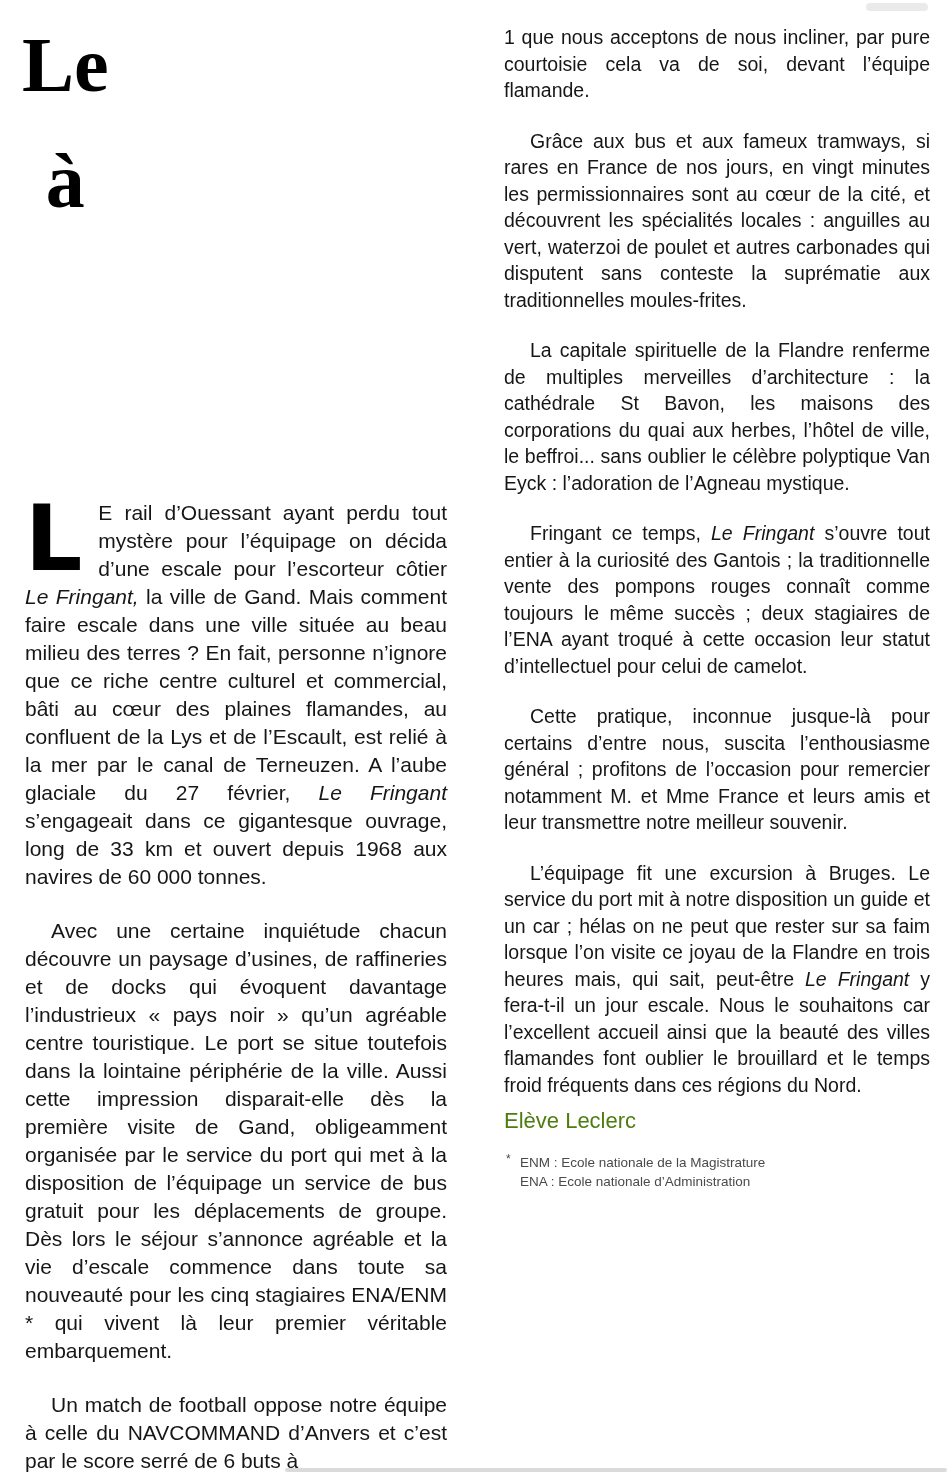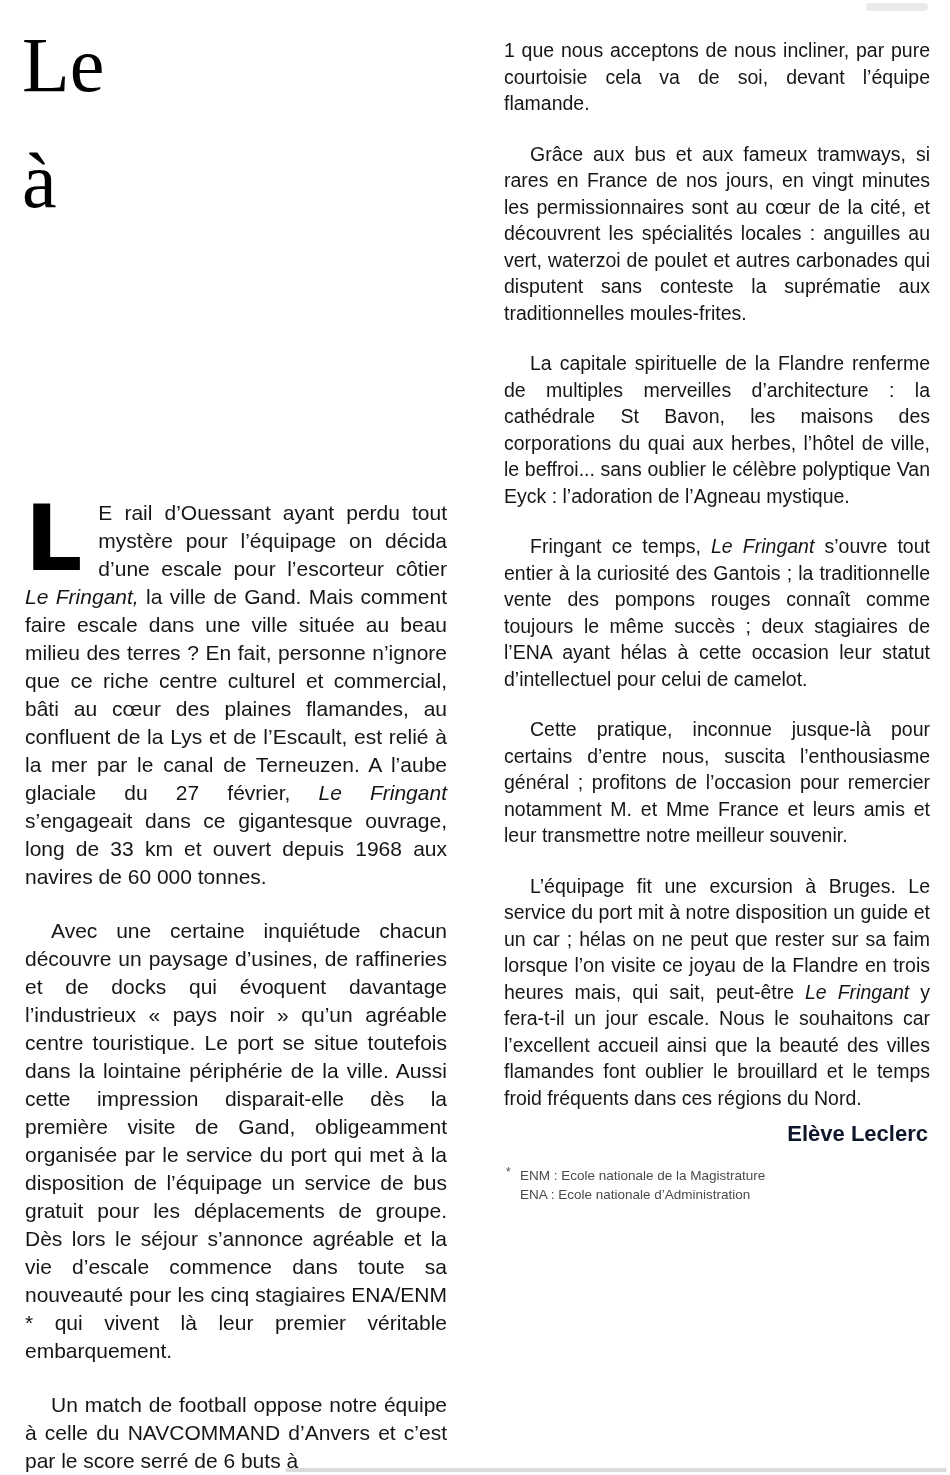--- a/index.html
+++ b/index.html
@@ -11,34 +11,35 @@
     position:relative;
     overflow:hidden;
   }
   .page { position:absolute; inset:0; }
 
   
   .title {
     position:absolute; left:22px; top:7px;
     margin:0;
     font-family:"Liberation Serif", serif;
-    font-weight:normal;
+    font-weight:bold;
     font-size:78px;
     line-height:116px;
     color:#000;
+    text-align:center;
   }
 
   
   .col {
     position:absolute;
     text-align:justify;
     color:#161616;
   }
   .col-left  { left:25px;  top:499px; width:422px; font-size:21px;   line-height:28px; }
-  .col-right { left:504px; top:37px;  width:426px; font-size:19.5px; line-height:26.5px; }
+  .col-right { left:504px; top:24px;  width:426px; font-size:19.5px; line-height:26.5px; }
 
   .col p { margin:0 0 26px 0; text-indent:26px; }
   .col-right p { margin-bottom:24px; }
   .col p.no-indent { text-indent:0; }
   .col p:last-child { margin-bottom:0; }
 
   .dropcap {
     float:left;
     font-family:"DejaVu Sans", sans-serif;
     font-weight:bold;
@@ -46,24 +47,24 @@
     line-height:72px;
     height:80px;
     padding:4px 16px 0 0;
     color:#000;
   }
 
   em { font-style:italic; }
 
   
   .signature {
-    text-align:right;
-    font-weight:bold;
+    text-align:left;
+    font-weight:normal;
     font-size:22px;
-    color:#0f172a;
+    color:#4d7c0f;
     margin:10px 2px 0 0;
   }
 
   
   .footnote {
     position:relative;
     margin-top:18px;
     padding-left:16px;
     font-size:13.5px;
     line-height:19px;
@@ -101,21 +102,21 @@
       <p class="no-indent"><span class="dropcap">L</span><span>E rail d’Ouessant ayant perdu tout mystère pour l’équipage on décida d’une escale pour l’escorteur côtier </span><em>Le Fringant,</em><span> la ville de Gand. Mais comment faire escale dans une ville située au beau milieu des terres ? En fait, personne n’ignore que ce riche centre culturel et commercial, bâti au cœur des plaines flamandes, au confluent de la Lys et de l’Escault, est relié à la mer par le canal de Terneuzen. A l’aube glaciale du 27 février, </span><em>Le Fringant</em><span> s’engageait dans ce gigantesque ouvrage, long de 33 km et ouvert depuis 1968 aux navires de 60 000 tonnes.</span></p>
       <p><span>Avec une certaine inquiétude chacun découvre un paysage d’usines, de raffineries et de docks qui évoquent davantage l’industrieux « pays noir » qu’un agréable centre touristique. Le port se situe toutefois dans la lointaine périphérie de la ville. Aussi cette impression disparait-elle dès la première visite de Gand, obligeamment organisée par le service du port qui met à la disposition de l’équipage un service de bus gratuit pour les déplacements de groupe. Dès lors le séjour s’annonce agréable et la vie d’escale commence dans toute sa nouveauté pour les cinq stagiaires ENA/ENM * qui vivent là leur premier véritable embarquement.</span></p>
       <p><span>Un match de football oppose notre équipe à celle du NAVCOMMAND d’Anvers et c’est par le score serré de 6 buts à</span></p>
     </div>
 
   <div class="col col-right">
     <div>
         <p class="no-indent"><span>1 que nous acceptons de nous incliner, par pure courtoisie cela va de soi, devant l’équipe flamande.</span></p>
         <p><span>Grâce aux bus et aux fameux tramways, si rares en France de nos jours, en vingt minutes les permissionnaires sont au cœur de la cité, et découvrent les spécialités locales : anguilles au vert, waterzoi de poulet et autres carbonades qui disputent sans conteste la suprématie aux traditionnelles moules-frites.</span></p>
         <p><span>La capitale spirituelle de la Flandre renferme de multiples merveilles d’architecture : la cathédrale St Bavon, les maisons des corporations du quai aux herbes, l’hôtel de ville, le beffroi... sans oublier le célèbre polyptique Van Eyck : l’adoration de l’Agneau mystique.</span></p>
-        <p><span>Fringant ce temps, </span><em>Le Fringant</em><span> s’ouvre tout entier à la curiosité des Gantois ; la traditionnelle vente des pompons rouges connaît comme toujours le même succès ; deux stagiaires de l’ENA ayant hélas à cette occasion leur statut d’intellectuel pour celui de camelot.</span></p>
+        <p><span>Fringant ce temps, </span><em>Le Fringant</em><span> s’ouvre tout entier à la curiosité des Gantois ; la traditionnelle vente des pompons rouges connaît comme toujours le même succès ; deux stagiaires de l’ENA ayant troqué à cette occasion leur statut d’intellectuel pour celui de camelot.</span></p>
         <p><span>Cette pratique, inconnue jusque-là pour certains d’entre nous, suscita l’enthousiasme général ; profitons de l’occasion pour remercier notamment M. et Mme France et leurs amis et leur transmettre notre meilleur souvenir.</span></p>
         <p><span>L’équipage fit une excursion à Bruges. Le service du port mit à notre disposition un guide et un car ; hélas on ne peut que rester sur sa faim lorsque l’on visite ce joyau de la Flandre en trois heures mais, qui sait, peut-être </span><em>Le Fringant</em><span> y fera-t-il un jour escale. Nous le souhaitons car l’excellent accueil ainsi que la beauté des villes flamandes font oublier le brouillard et le temps froid fréquents dans ces régions du Nord.</span></p>
       </div>
     <div class="signature">Elève Leclerc</div>
     <div class="footnote">
       <span class="marker">*</span>
       <div>ENM : Ecole nationale de la Magistrature</div>
       <div>ENA : Ecole nationale d’Administration</div>
     </div>
   </div>

